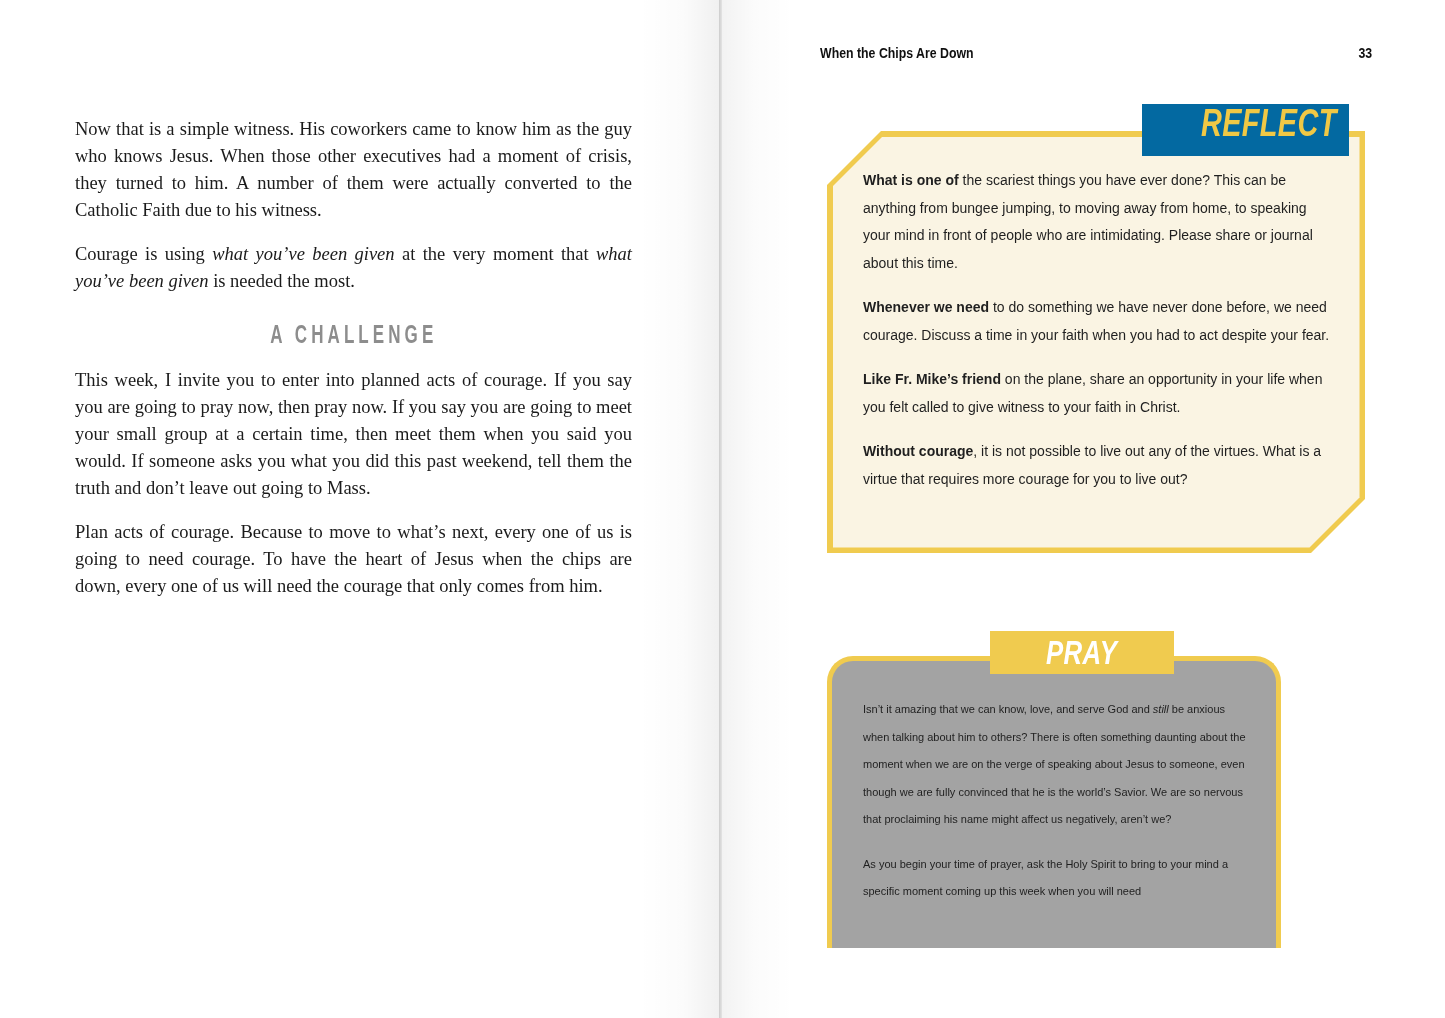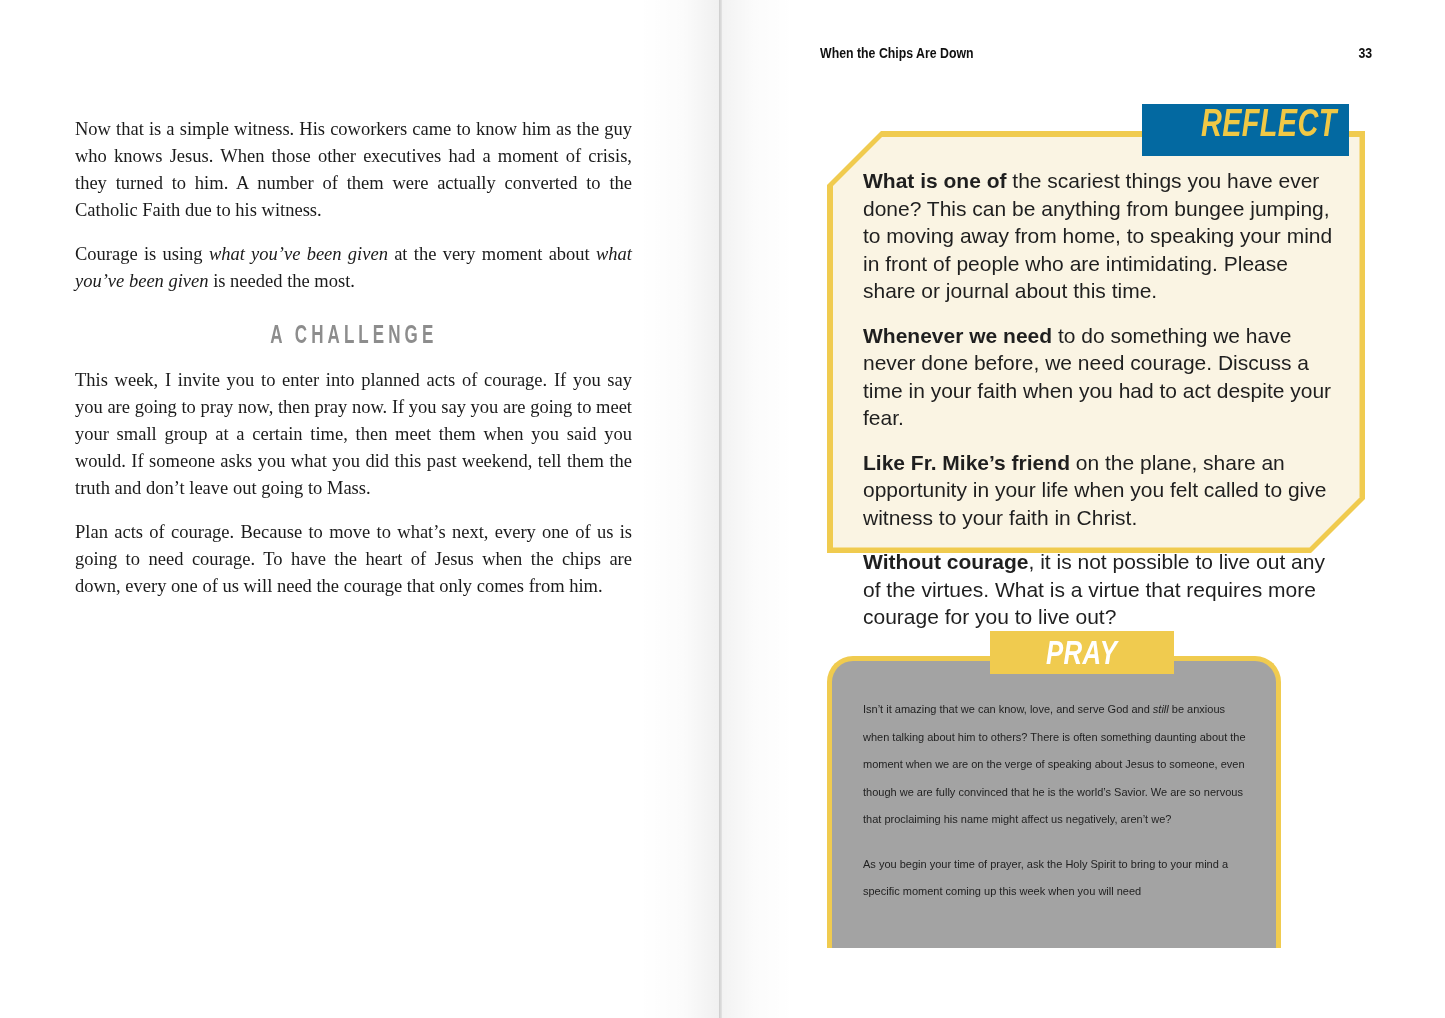--- a/index.html
+++ b/index.html
@@ -41,21 +41,21 @@
   .reflect-box{position:absolute;left:827px;top:131px;width:538px;height:422px;}
   .reflect-border{position:absolute;inset:0;background:#F0CB4F;
       clip-path:polygon(54px 0,100% 0,100% calc(100% - 54px),calc(100% - 54px) 100%,0 100%,0 54px);}
   .reflect-fill{position:absolute;inset:5.5px;background:#FAF4E3;
       clip-path:polygon(50px 0,100% 0,100% calc(100% - 50px),calc(100% - 50px) 100%,0 100%,0 50px);}
   .reflect-title{position:absolute;top:-27px;right:16px;background:#0369a1;
       padding:0 12px 6px 16px;line-height:38px;}
   .reflect-title span{display:inline-block;font-weight:800;font-style:italic;font-size:38px;
       color:#F0C845;transform:scaleX(0.76);transform-origin:right center;letter-spacing:0.5px;white-space:nowrap;}
   .box-text{position:absolute;left:36px;right:30px;top:36px;
-      font-size:21px;line-height:27.5px;color:#1f1f1f;text-align:left;}
+      font-size:14px;line-height:27.5px;color:#1f1f1f;text-align:left;}
   .box-text p{margin:0 0 17px 0;}
 
   
   .pray-box{position:absolute;left:827px;top:656px;width:454px;height:292px;box-sizing:border-box;
       border:5px solid #F0CB4F;border-bottom:none;border-radius:26px 26px 0 0;background:#a3a3a3;}
   .pray-badge{position:absolute;top:-30px;left:158px;width:184px;height:43px;background:#F0CB4F;
       display:flex;align-items:center;justify-content:center;}
   .pray-badge span{font-weight:800;font-style:italic;font-size:33px;color:#ffffff;
       transform:scaleX(0.78);letter-spacing:0.5px;white-space:nowrap;}
   .pray-text{position:absolute;left:31px;right:26px;top:35px;
@@ -67,21 +67,21 @@
 
 <div class="spread">
 
   <div class="gutter-shadow-left"></div>
   <div class="gutter-line"></div>
   <div class="gutter-shadow-right"></div>
 
 
   <div class="serif-body">
     <p><span>Now that is a simple witness. His coworkers came to know him as the guy who knows Jesus. When those other executives had a moment of crisis, they turned to him. A number of them were actually converted to the Catholic Faith due to his witness.</span></p>
-    <p><span>Courage is using </span><span class="seg-italic">what you’ve been given</span><span> at the very moment about </span><span class="seg-italic">what you’ve been given</span><span> is needed the most.</span></p>
+    <p><span>Courage is using </span><span class="seg-italic">what you’ve been given</span><span> at the very moment that </span><span class="seg-italic">what you’ve been given</span><span> is needed the most.</span></p>
     <div class="section-heading">
       <span>A CHALLENGE</span>
     </div>
     <p><span>This week, I invite you to enter into planned acts of courage. If you say you are going to pray now, then pray now. If you say you are going to meet your small group at a certain time, then meet them when you said you would. If someone asks you what you did this past weekend, tell them the truth and don’t leave out going to Mass.</span></p>
     <p><span>Plan acts of courage. Because to move to what’s next, every one of us is going to need courage. To have the heart of Jesus when the chips are down, every one of us will need the courage that only comes from him.</span></p>
   </div>
 
   <div class="runhead runhead-right">
     <span class="cond from-left">When the Chips Are Down</span>
     <span class="cond from-right">33</span>

